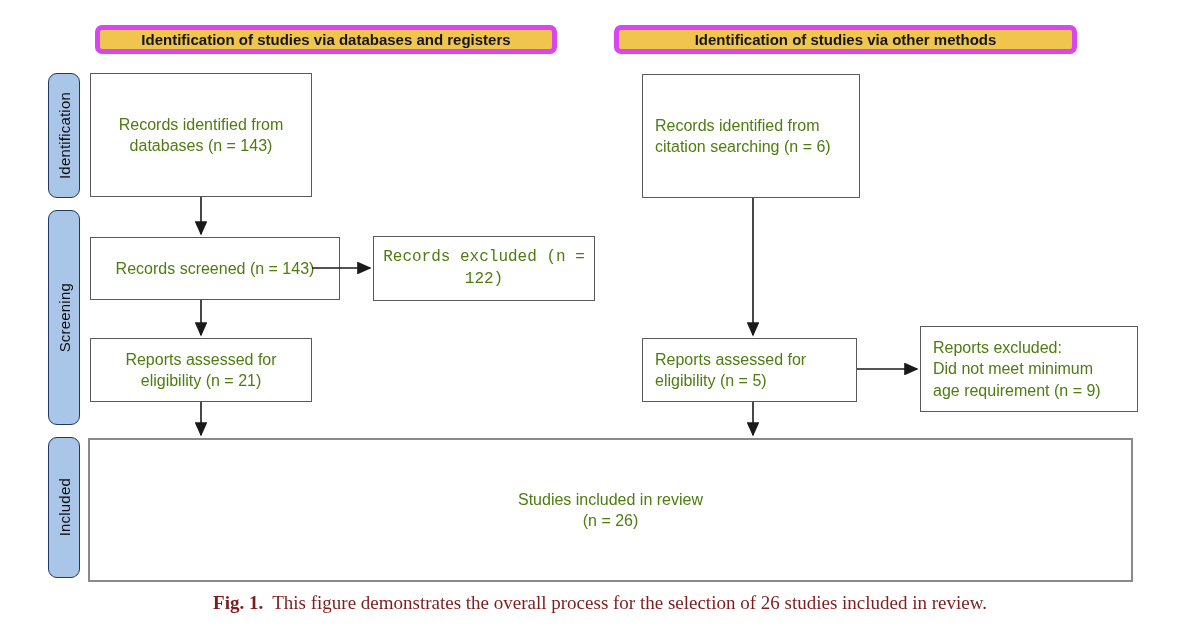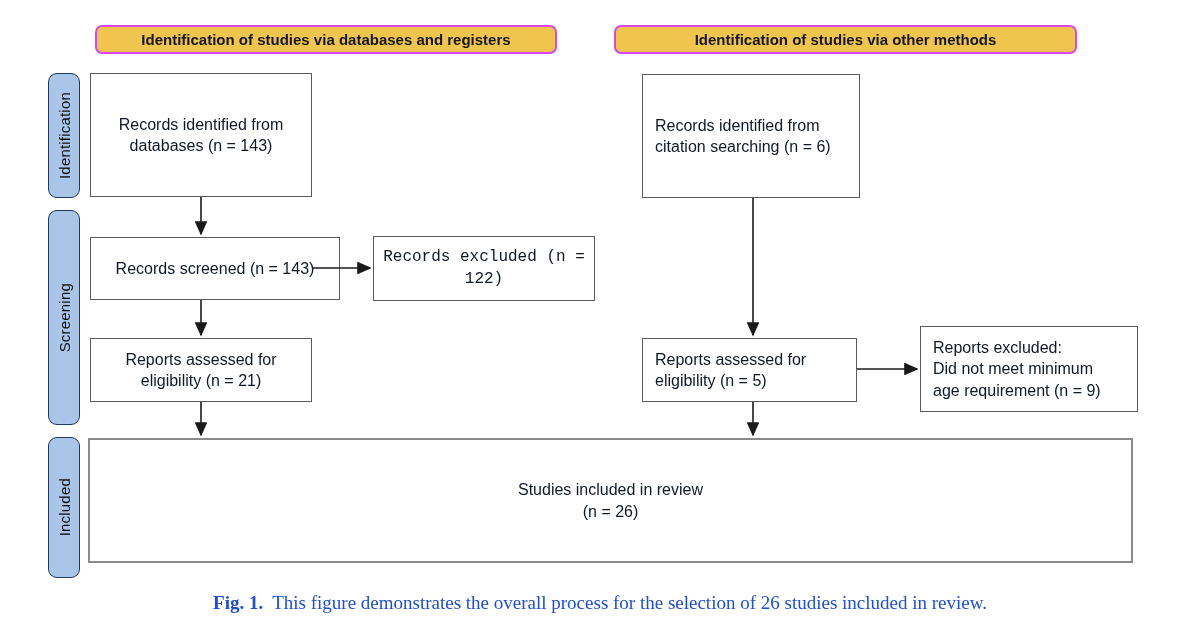--- a/index.html
+++ b/index.html
@@ -1,44 +1,44 @@
 <!DOCTYPE html>
 <html><head>
 <meta charset="utf-8">
 <style>
   html,body { margin:0; padding:0; background:#ffffff; }
   .stage-canvas {
     position:relative; width:1200px; height:640px; background:#ffffff;
     font-family:"Liberation Sans", sans-serif; color:#111111; overflow:hidden;
   }
   .banner {
-    position:absolute; height:29px; background:#F0C54E; border:2px solid #d946ef;
+    position:absolute; height:29px; background:#F0C54E; border:5px solid #d946ef;
     border-radius:7px; display:flex; align-items:center; justify-content:center;
     font-size:15px; font-weight:bold; color:#151515; box-sizing:border-box;
   }
   .stage-label {
     position:absolute; left:48px; width:32px; background:#A9C6E9; border:1.5px solid #1F3864;
     border-radius:9px; display:flex; align-items:center; justify-content:center; box-sizing:border-box;
   }
   .stage-label span {
     writing-mode:vertical-rl; transform:rotate(180deg);
     font-size:15px; color:#0c0c0c; letter-spacing:0.2px;
   }
   .box {
     position:absolute; background:#ffffff; border:1.5px solid #5a5a5a;
     display:flex; align-items:center; box-sizing:border-box;
-    font-size:16px; line-height:1.32; white-space:pre-line; color:#0f172a;
+    font-size:16px; line-height:1.32; white-space:pre-line; color:#4d7c0f;
   }
   .box.center { justify-content:center; text-align:center; padding:4px 8px; }
   .box.leftal { justify-content:flex-start; text-align:left; padding:4px 8px 4px 12px; }
   .box.big { border-color:#8a8a8a; border-width:2px; }
   .arrows { position:absolute; left:0; top:0; pointer-events:none; }
   .caption {
     position:absolute; left:0; top:592px; width:1200px; text-align:center;
-    font-family:"Liberation Serif", serif; font-size:19px; color:#1d4ed8;
+    font-family:"Liberation Serif", serif; font-size:19px; color:#7f1d1d;
   }
   .caption b { margin-right:9px; }
 </style>
 </head>
 <body>
 
 <div class="stage-canvas">
 
   <div class="banner" style="left:95px; top:25px; width:462px;">Identification of studies via databases and registers</div>
   <div class="banner" style="left:614px; top:25px; width:463px;">Identification of studies via other methods</div>
@@ -61,21 +61,21 @@
 eligibility (n = 21)</div>
 
   <div class="box leftal" style="left:642px; top:74px; width:218px; height:124px;">Records identified from
 citation searching (n = 6)</div>
   <div class="box leftal" style="left:642px; top:338px; width:215px; height:64px;">Reports assessed for
 eligibility (n = 5)</div>
   <div class="box leftal" style="left:920px; top:326px; width:218px; height:86px;">Reports excluded:
 Did not meet minimum
 age requirement (n = 9)</div>
 
-  <div class="box center big" style="left:88px; top:438px; width:1045px; height:125px;">Studies included in review
+  <div class="box center big" style="left:88px; top:438px; width:1045px; height:144px;">Studies included in review
 (n = 26)</div>
 
   <svg class="arrows" width="1200" height="640">
     <defs>
       <marker id="arw" markerWidth="9" markerHeight="8" refX="8" refY="4" orient="auto">
         <path d="M0,0 L9,4 L0,8 z" fill="#1a1a1a"></path>
       </marker>
     </defs>
     <line x1="201" y1="197" x2="201" y2="234" stroke="#1a1a1a" stroke-width="1.6" marker-end="url(#arw)"></line>
     <line x1="312" y1="268" x2="370" y2="268" stroke="#1a1a1a" stroke-width="1.6" marker-end="url(#arw)"></line>

